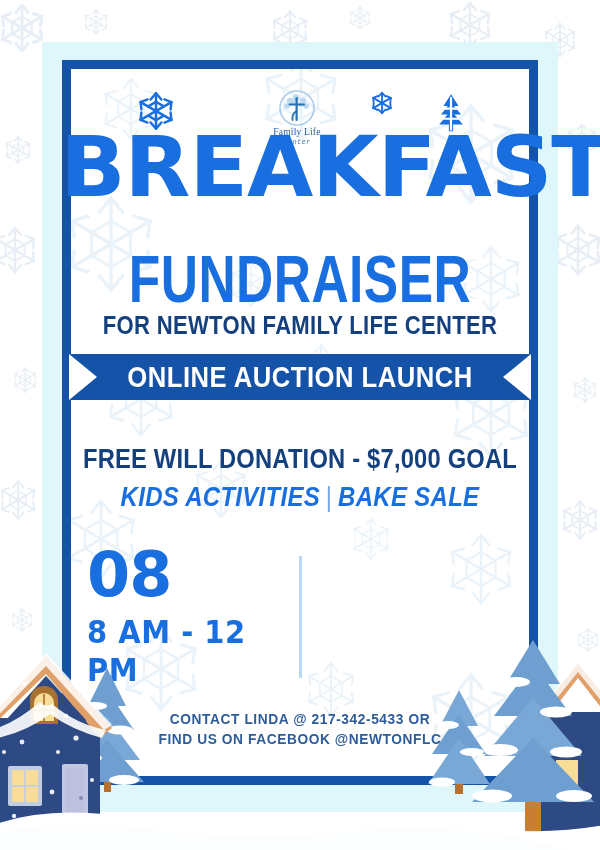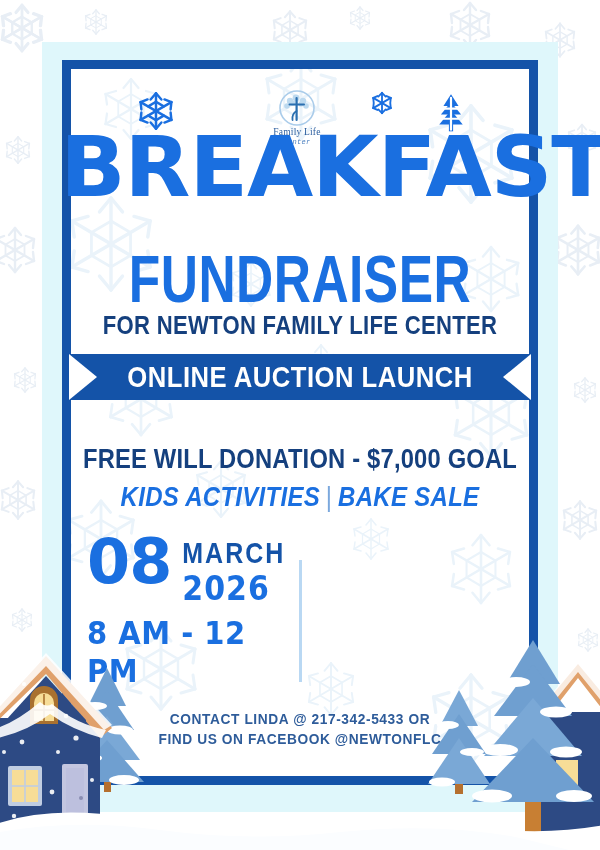--- a/index.html
+++ b/index.html
@@ -102,21 +102,21 @@
   .line-activities{
     position:absolute;left:0;right:0;top:413px;
     font-size:25px;font-weight:700;font-style:italic;color:#1a6fe0;
     letter-spacing:.3px;transform:scaleY(1.08) scaleX(.96);
   }
   .line-activities .sep{color:#7ba8dd;font-style:normal;font-weight:400;padding:0 6px;}
 
   
   .details{
     position:absolute;left:16px;right:0px;top:478px;height:135px;
-    display:flex;align-items:flex-end;
+    display:flex;align-items:center;
   }
   .det-left{
     flex:0 0 212px;text-align:left;position:relative;
   }
   .dayrow{display:flex;align-items:flex-start;}
   .day{
     font-size:62px;font-weight:700;color:#1a6fe0;line-height:.82;
     font-family:"DejaVu Sans", sans-serif;letter-spacing:-1px;
     padding-top:2px;
   }
@@ -419,24 +419,20 @@
 
     <div class="line-goal">FREE WILL DONATION - $7,000 GOAL</div>
     <div class="line-activities">
       <span>KIDS ACTIVITIES</span><span class="sep">|</span><span>BAKE SALE</span>
     </div>
 
     <div class="details">
       <div class="det-left">
         <div class="dayrow">
           <div class="day">08</div>
-          <div class="monthwrap">
-            <span class="month">MARCH</span>
-            <span class="year">2026</span>
-          </div>
         </div>
         <div class="time">8 AM - 12 PM</div>
       </div>
 
       <div class="divider"></div>
 
     </div>
 
     <div class="contact">
       <div>CONTACT LINDA @ 217-342-5433 OR</div>

